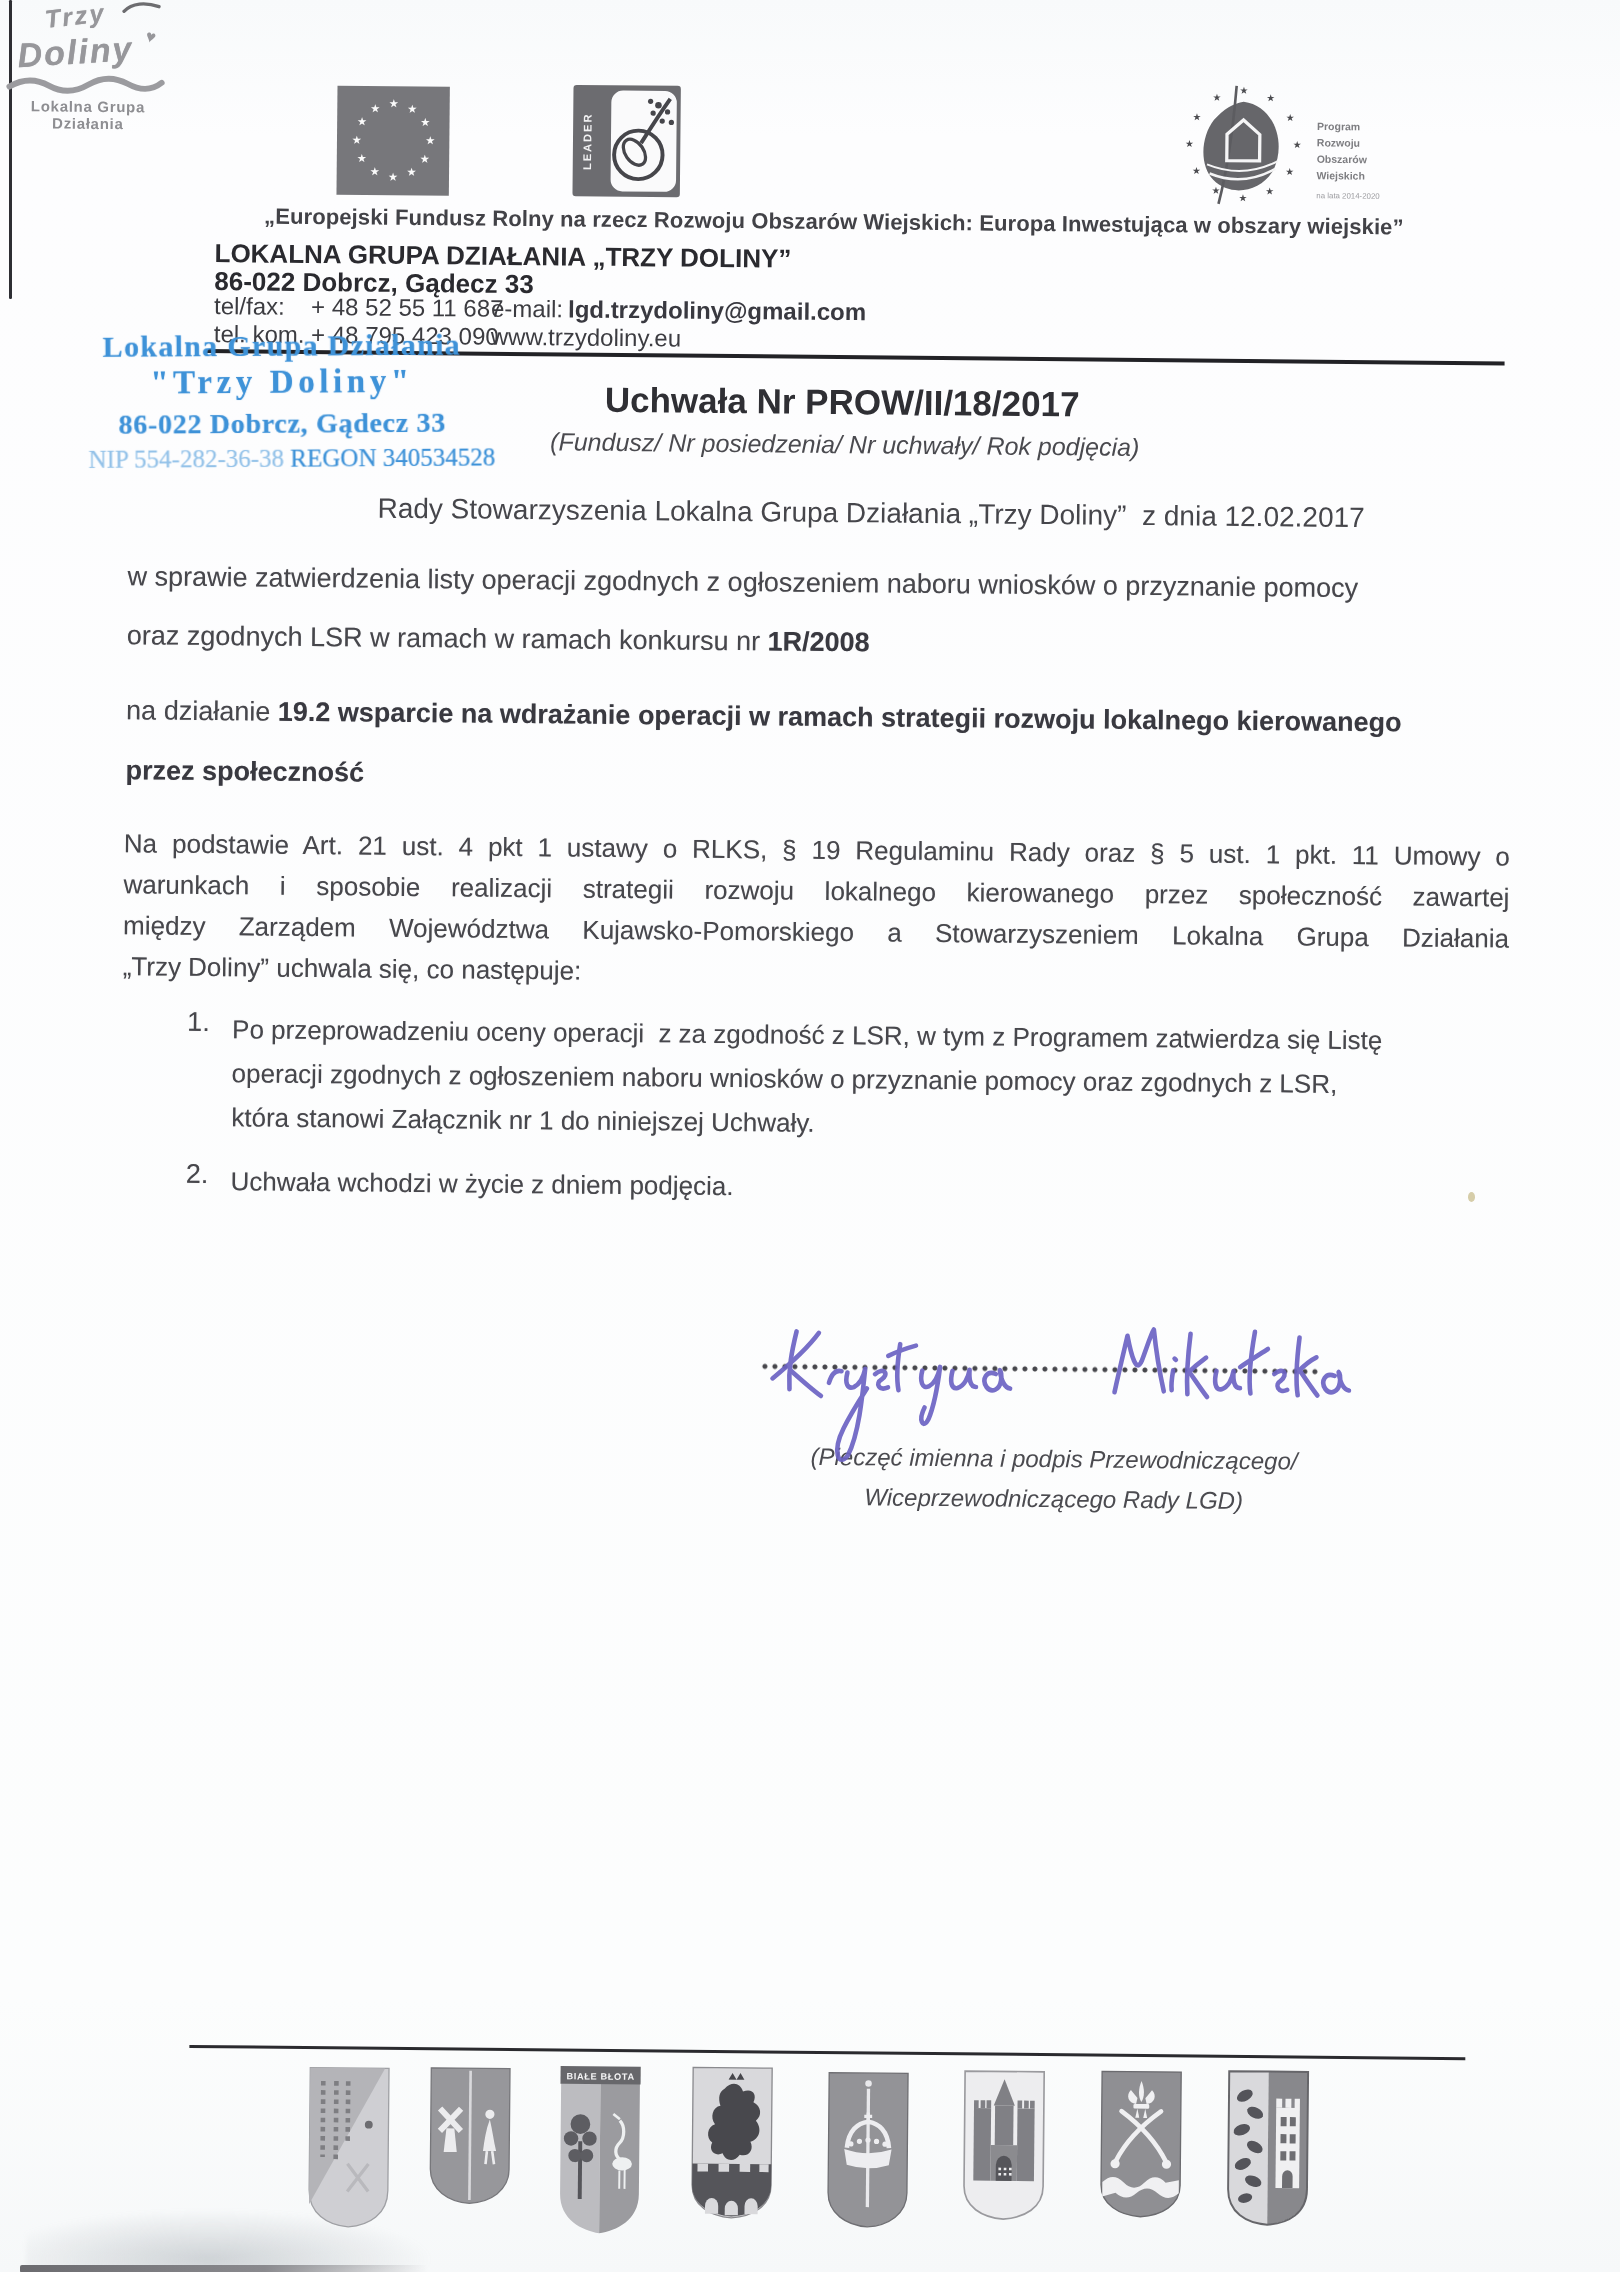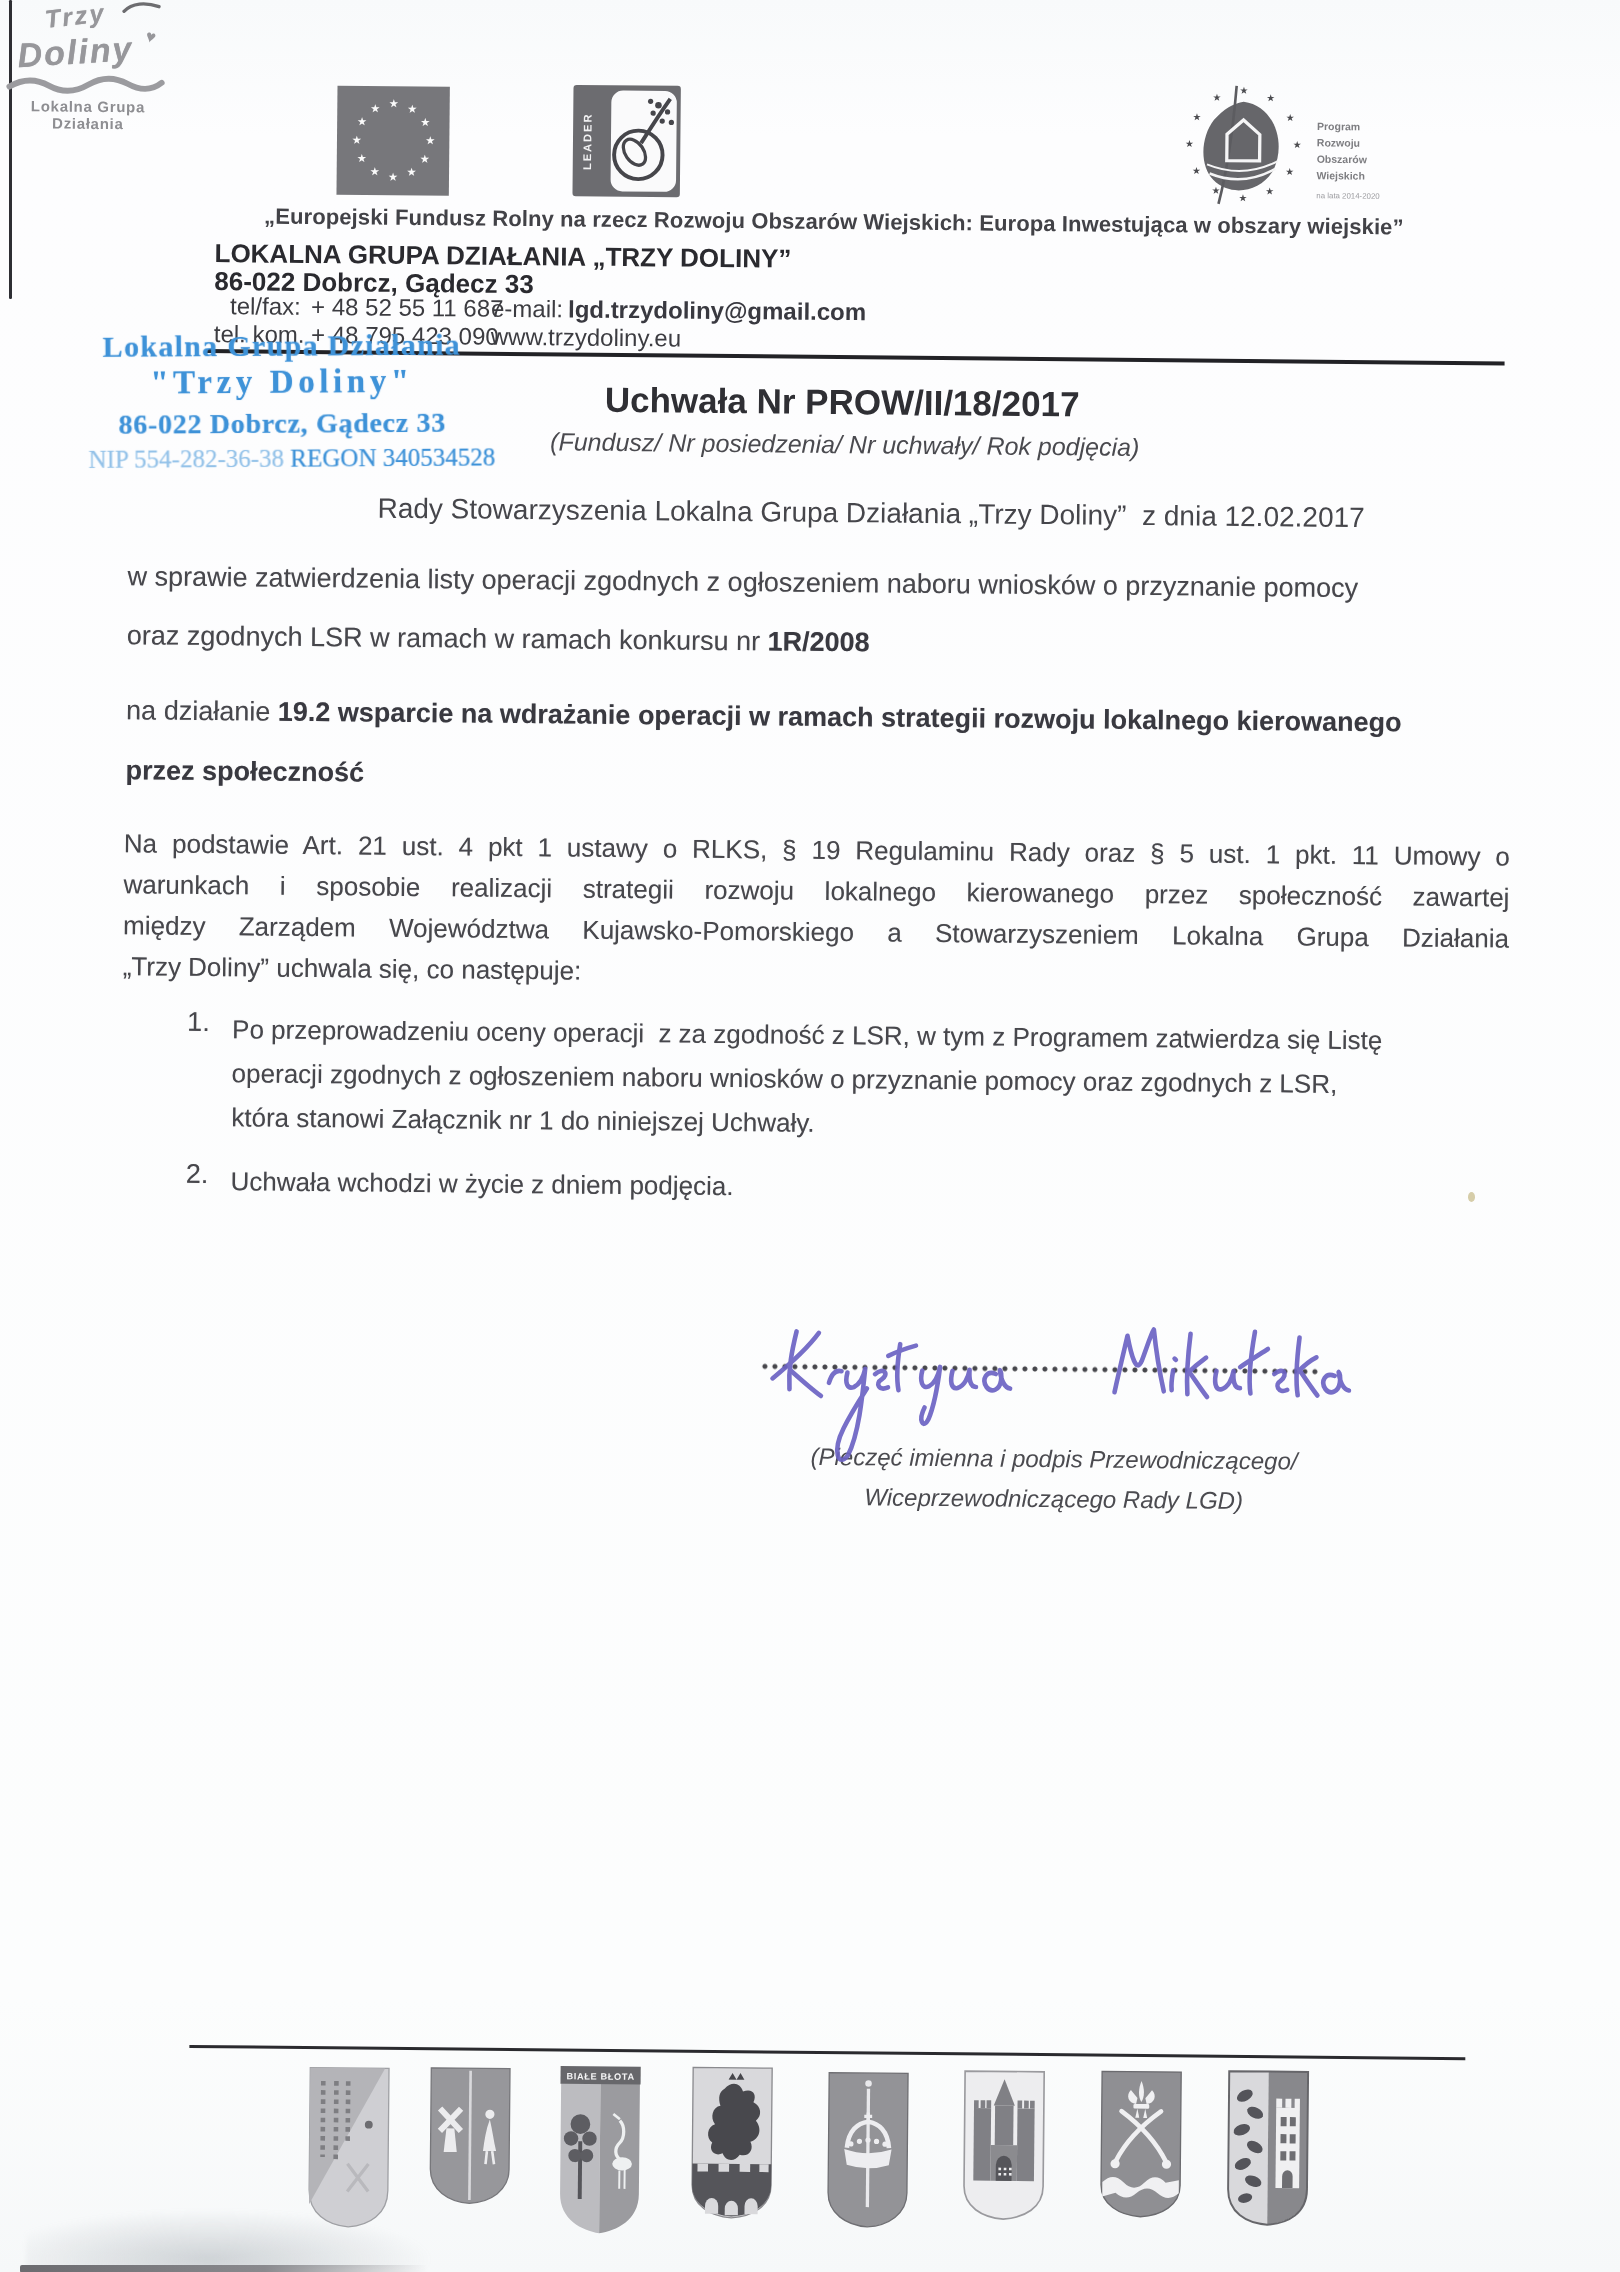--- a/index.html
+++ b/index.html
@@ -160,21 +160,21 @@
         <text x="215" y="122">Obszarów</text>
         <text x="215" y="147">Wiejskich</text>
       </g>
       <text x="215" y="176" font-size="12" fill="#9a9a9e">na lata 2014-2020</text>
     </svg>
 
     <div class="abs funding line">„Europejski Fundusz Rolny na rzecz Rozwoju Obszarów Wiejskich: Europa Inwestująca w obszary wiejskie”</div>
     <div class="abs org-name line">LOKALNA GRUPA DZIAŁANIA „TRZY DOLINY”</div>
     <div class="abs org-addr line">86-022 Dobrcz, Gądecz 33</div>
     <div class="abs crow" style="left:217px;top:290px">
-      <span class="abs line" style="left:16px">tel/fax:</span>
+      <span class="abs line" style="left:0">tel/fax:</span>
       <span class="abs line" style="left:97px">+ 48 52 55 11 687</span>
       <span class="abs line" style="left:277px">e-mail:</span>
       <span class="abs line b" style="left:354px">lgd.trzydoliny@gmail.com</span>
     </div>
     <div class="abs crow" style="left:217px;top:318px">
       <span class="abs line" style="left:0">tel. kom. + 48 795 423 090</span>
       <span class="abs line" style="left:277px">www.trzydoliny.eu</span>
     </div>
     <div class="abs header-rule"></div>
 

